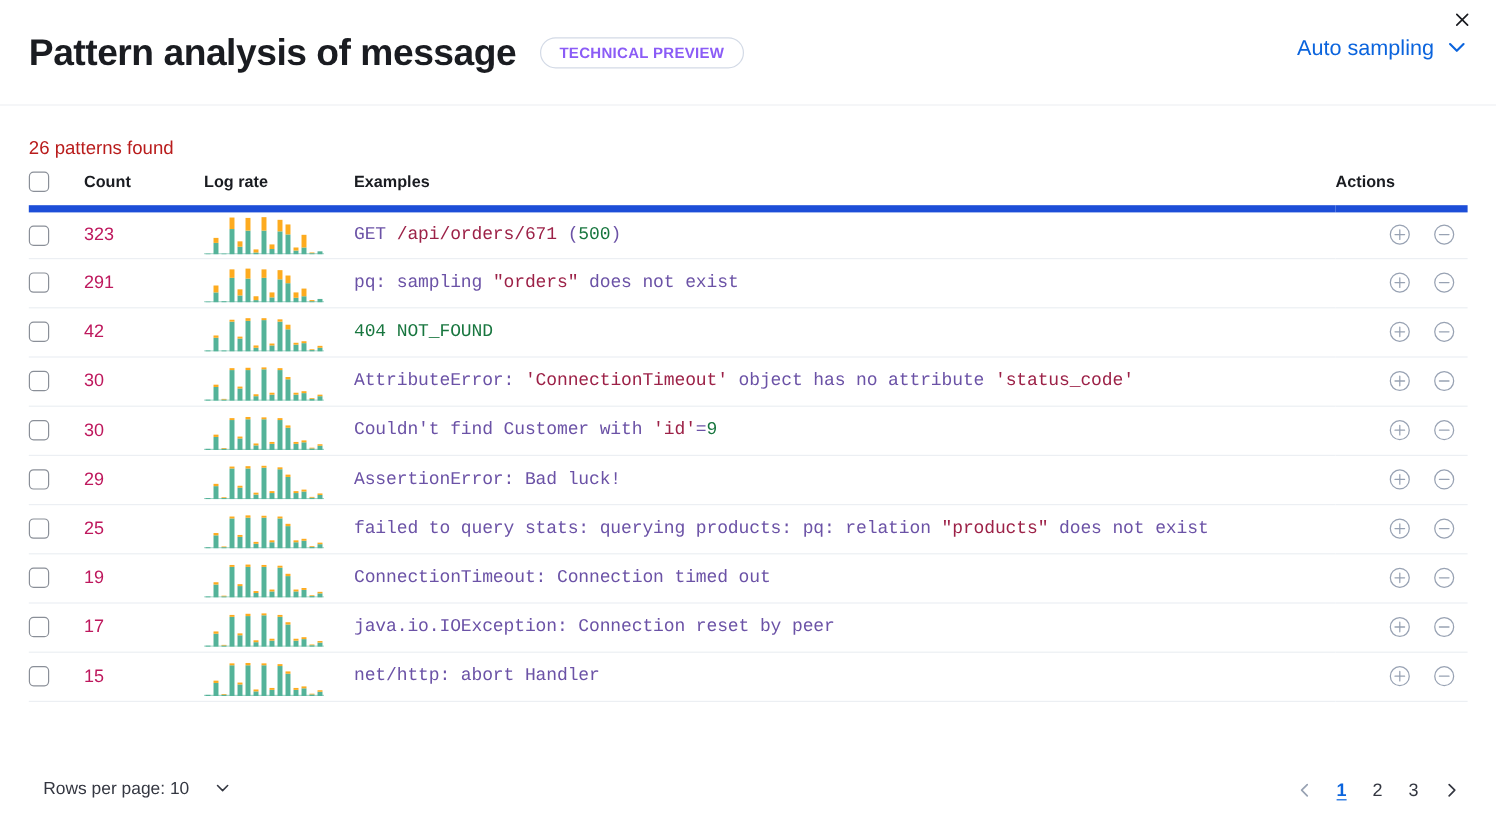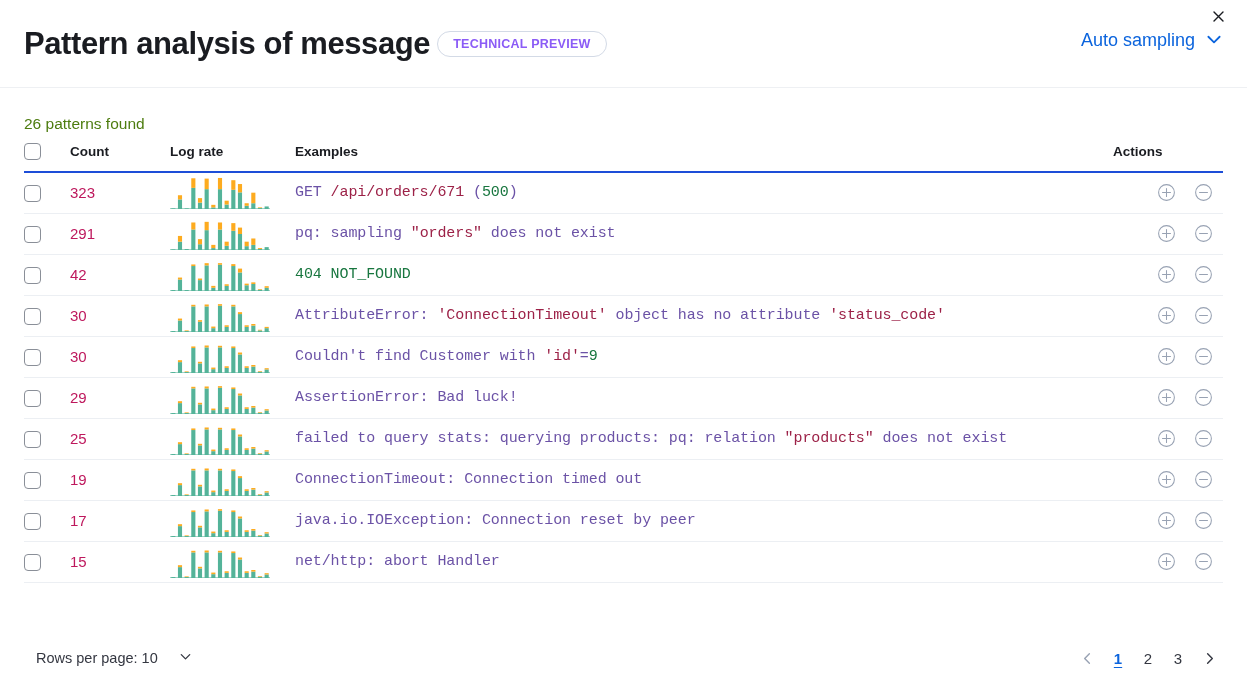--- a/index.html
+++ b/index.html
@@ -20,21 +20,21 @@
     position: relative;
     height: 88px;
     border-bottom: 1px solid #eef0f3;
     display: flex;
     align-items: center;
     padding: 0 24px;
   }
   .header-left {
     display: flex;
     align-items: center;
-    gap: 7px;
+    gap: 20px;
   }
   .page-title {
     font-size: 31px;
     font-weight: 700;
     letter-spacing: -0.4px;
     color: #1a1c21;
     white-space: nowrap;
     line-height: 1;
   }
   .badge {
@@ -79,37 +79,37 @@
     display: flex;
     align-items: center;
     justify-content: center;
     cursor: pointer;
   }
 
   
   .body-wrap { padding: 0 24px; }
   .patterns-found {
     font-size: 15.5px;
-    color: #4d7c0f;
+    color: #b91c1c;
     padding-top: 27px;
     padding-bottom: 10px;
   }
 
   table.patterns {
     width: 100%;
     border-collapse: collapse;
     table-layout: fixed;
   }
   table.patterns thead th {
     font-size: 13.5px;
     font-weight: 700;
     color: #1a1c21;
     text-align: left;
     padding: 0 0 11px 0;
-    border-bottom: 2px solid #1d4ed8;
+    border-bottom: 6px solid #1d4ed8;
     vertical-align: middle;
   }
   col.c-check { width: 46px; }
   col.c-count { width: 100px; }
   col.c-rate  { width: 125px; }
   col.c-ex    { width: auto; }
   col.c-act   { width: 110px; }
 
   th.th-actions { text-align: right; padding-right: 8px; }
 

